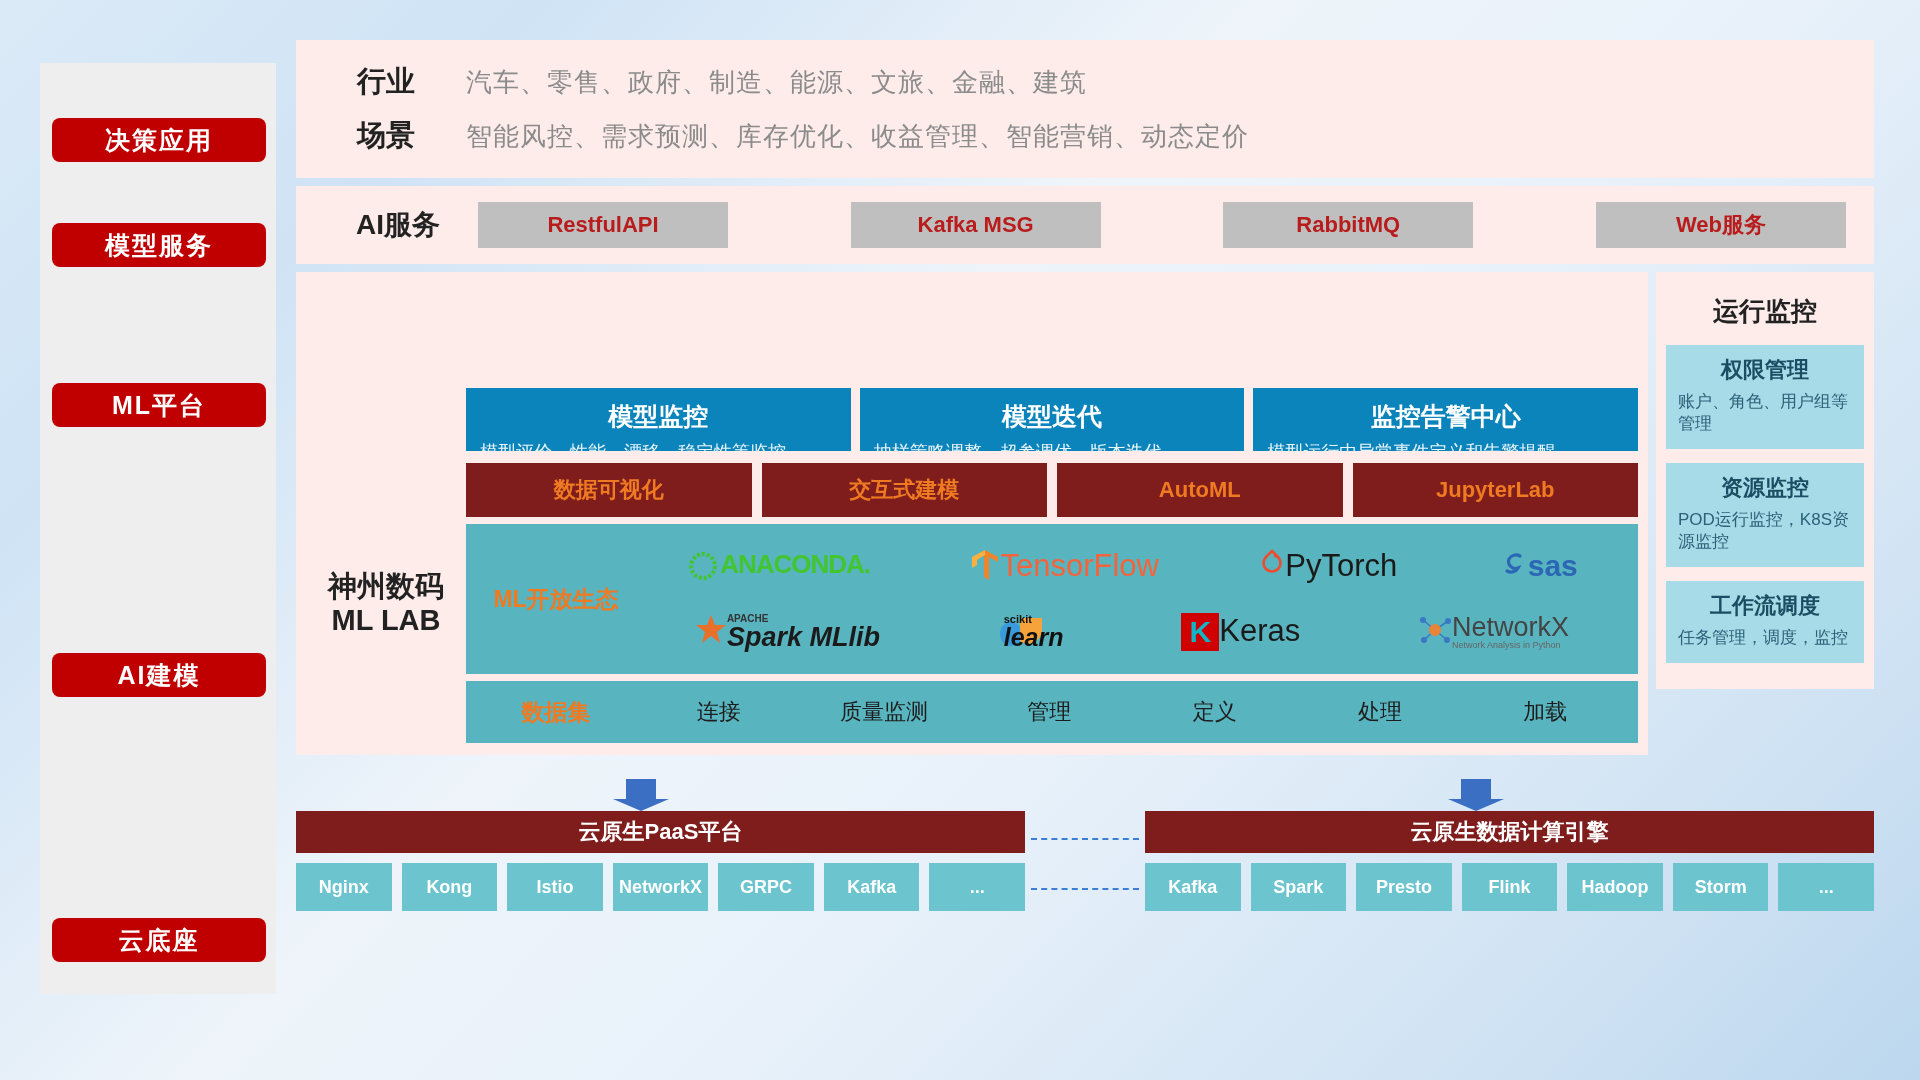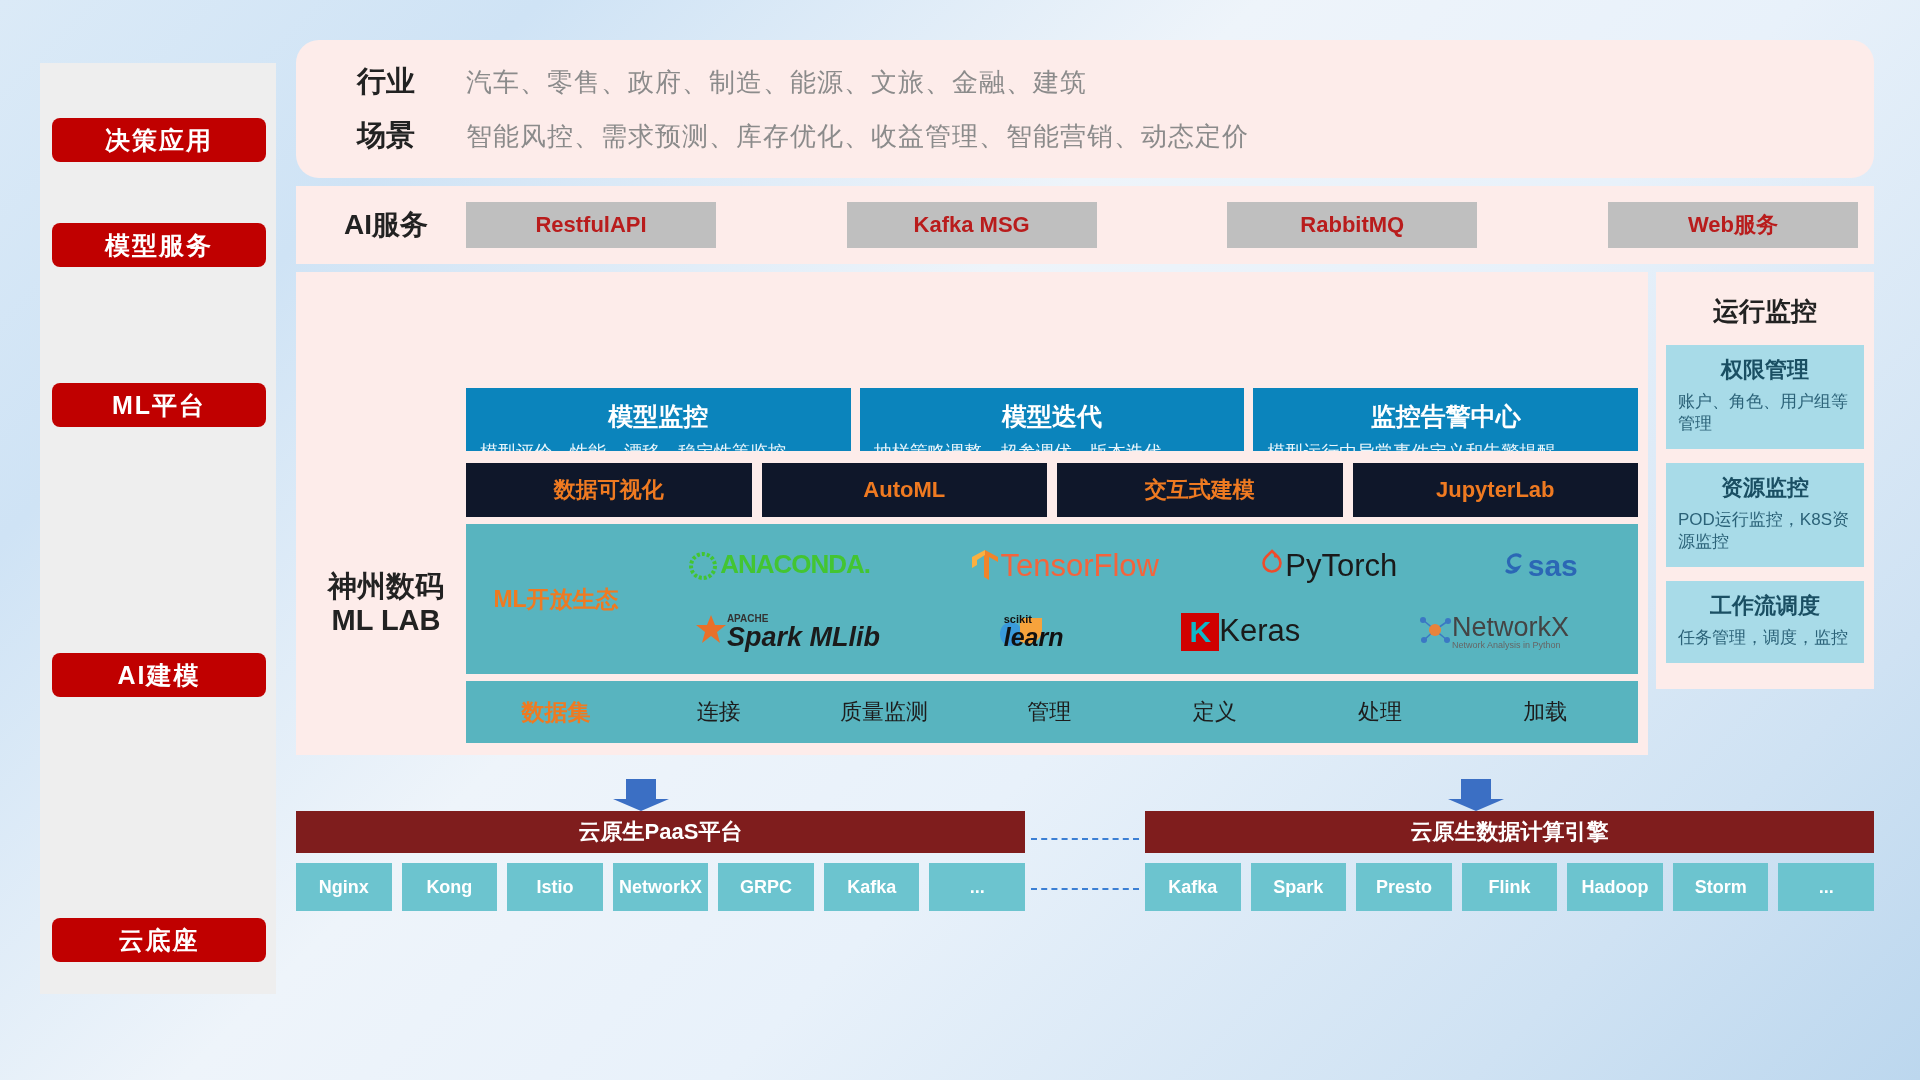--- a/index.html
+++ b/index.html
@@ -27,30 +27,30 @@
     background:#c00000; border-radius:8px; color:#fff;
     font-size:25px; font-weight:bold; letter-spacing:2px;
     display:flex; align-items:center; justify-content:center;
   }
   
   #stack { flex:1; display:flex; flex-direction:column; gap:8px; padding-left:20px; }
 
   .band { background:#fdecea; }
 
   
-  #row-app { padding:22px 10px 22px 10px; display:flex; flex-direction:column; gap:14px;border-radius:23px; }
+  #row-app { padding:22px 10px 22px 10px; display:flex; flex-direction:column; gap:14px; }
   .kv { display:flex; align-items:center; }
   .kv-key {
     width:160px; flex:0 0 160px; text-align:center;
     font-size:29px; font-weight:bold; color:#222;
   }
   .kv-val { font-size:26px; color:#8b8b8b; letter-spacing:1px; }
 
   
-  #row-svc { display:flex; align-items:center; padding:16px 10px; }
+  #row-svc { display:flex; align-items:center; padding:16px 22px; }
   #row-svc .kv-key { font-size:28px; }
   .svc-list { flex:1; display:flex; gap:0; justify-content:space-between; padding-right:6px; }
   .svc-chip {
     background:#bfbfbf; color:#b91c1c; font-weight:bold; font-size:22px;
     height:46px; width:250px; display:flex; align-items:center; justify-content:center;
   }
 
   
   #row-ml { display:flex; gap:8px; align-items:stretch; }
   #mlops-band { flex:1; background:#fdecea; display:flex; align-items:center; padding:12px 10px; }
@@ -85,21 +85,21 @@
   .mon-card .t { font-size:22px; font-weight:bold; color:#1a4f63; text-align:center; margin-bottom:6px; }
   .mon-card .d { font-size:17px; color:#2b6278; line-height:1.3; }
 
   
   #row-model { display:flex; gap:8px; align-items:stretch; }
   #model-band { flex:1; background:#fdecea; display:flex; align-items:center; padding:12px 10px; }
   #model-band .kv-key { font-size:29px; font-weight:bold; line-height:1.2; }
   .model-right { flex:1; display:flex; flex-direction:column; gap:7px; }
   .tabs { display:flex; gap:10px; }
   .tab {
-    flex:1; background:#0f172a; height:54px; display:flex; align-items:center; justify-content:center;
+    flex:1; background:#7f1d1d; height:54px; display:flex; align-items:center; justify-content:center;
     color:#ef7a21; font-size:22px; font-weight:bold;
   }
   .eco {
     background:#58b4bf; display:flex; align-items:center; padding:8px 10px; min-height:150px;
   }
   .eco-label { width:160px; flex:0 0 160px; color:#ef7a21; font-size:23px; font-weight:bold; text-align:center; }
   .eco-grid { flex:1; display:flex; flex-direction:column; gap:4px; }
   .eco-row { display:flex; align-items:center; justify-content:space-around; height:62px; }
   .logo { display:flex; gap:0; }
   .logo-txt { font-size:30px; }
@@ -224,22 +224,22 @@
 
     <div id="row-model" style="margin-top:-246px;">
       <div id="model-band">
         <div class="kv-key">
           <div>神州数码</div>
           <div>ML LAB</div>
         </div>
         <div class="model-right">
           <div class="tabs">
             <div class="tab">数据可视化</div>
+            <div class="tab">交互式建模</div>
             <div class="tab">AutoML</div>
-            <div class="tab">交互式建模</div>
             <div class="tab">JupyterLab</div>
           </div>
 
           <div class="eco">
             <div class="eco-label">ML开放生态</div>
             <div class="eco-grid">
               <div class="eco-row">
                 <div class="logo">
                   <svg width="34" height="34" viewBox="0 0 34 34">
                     <circle cx="17" cy="17" r="12" fill="none" stroke="#43c532" stroke-width="4" stroke-dasharray="3 2"></circle>

